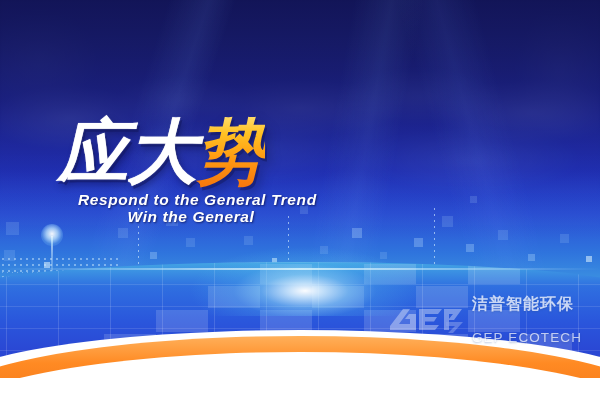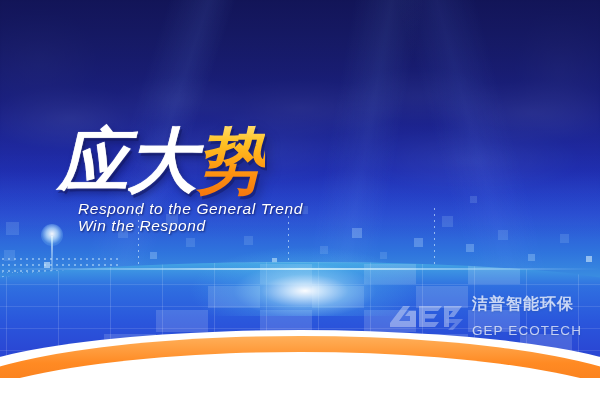--- a/index.html
+++ b/index.html
@@ -171,21 +171,21 @@
     left: 41px; top: 224px;
     width: 22px; height: 22px;
     border-radius: 50%;
     background: radial-gradient(circle at 50% 45%,
       rgba(255,255,255,.95) 0%, rgba(205,240,255,.7) 34%, rgba(130,200,245,.28) 62%, rgba(110,180,240,0) 100%);
   }
 
   
   .headline {
     position: absolute;
-    left: 0; top: 12px;
+    left: 0; top: 3px;
     width: 600px; height: 311px;
     pointer-events: none;
   }
   .cjk {
     font-family: "Liberation Sans", "DejaVu Sans", sans-serif;
     font-weight: bold;
     font-style: italic;
     letter-spacing: -1px;
     white-space: nowrap;
     line-height: 1;
@@ -226,23 +226,23 @@
     letter-spacing: 6px;
     color: #ffffff;
     white-space: nowrap;
     text-shadow: 1px 2px 3px rgba(12,18,80,.7);
   }
 
   .subtitle-en {
     position: absolute;
     left: 78px; top: 188px;
     width: 226px;
-    text-align: left;
+    text-align: center;
     font-family: "Liberation Sans", sans-serif;
-    font-weight: normal;
+    font-weight: bold;
     font-style: italic;
     font-size: 15.5px;
     line-height: 17px;
     letter-spacing: .6px;
     color: #ffffff;
     text-shadow: 1px 1px 2px rgba(12,18,80,.75);
     white-space: nowrap;
   }
 
   
@@ -267,21 +267,21 @@
   .brand-cn {
     font-family: "Liberation Sans", "DejaVu Sans", sans-serif;
     font-weight: bold;
     font-size: 16px;
     letter-spacing: 1px;
     color: rgba(255,255,255,.93);
     white-space: nowrap;
     text-shadow: 0 1px 2px rgba(40,80,150,.45);
   }
   .brand-en {
-    margin-top: 12px;
+    margin-top: 19px;
     font-family: "Liberation Sans", sans-serif;
     font-size: 13.5px;
     letter-spacing: 1.1px;
     color: rgba(255,255,255,.88);
     white-space: nowrap;
     text-shadow: 0 1px 2px rgba(40,80,150,.45);
   }
 </style>
 </head>
 <body>
@@ -378,18 +378,18 @@
   <div class="headline">
 
     <div class="line1 cjk">
       <span class="w-white">应大</span><span class="w-orange">势</span>
     </div>
 
 
 
     <div class="subtitle-en">
       <div>Respond to the General Trend</div>
-      <div>Win the Respond</div>
+      <div>Win the General</div>
     </div>
 
   </div>
 
 </div>
 
 </body></html>

